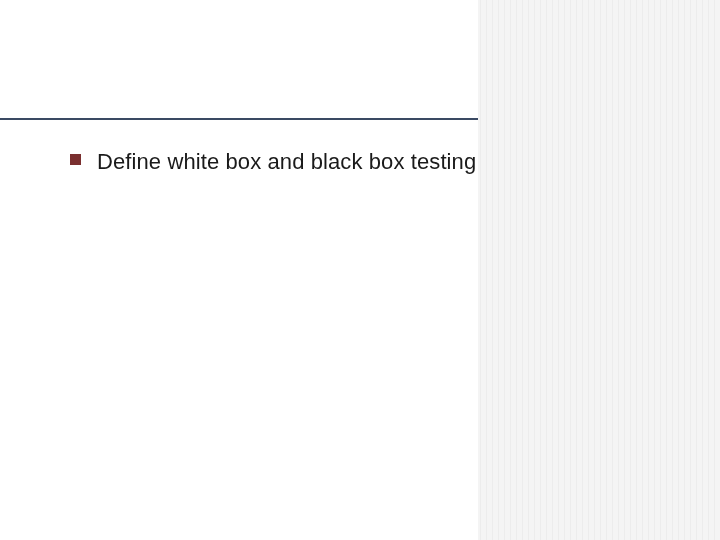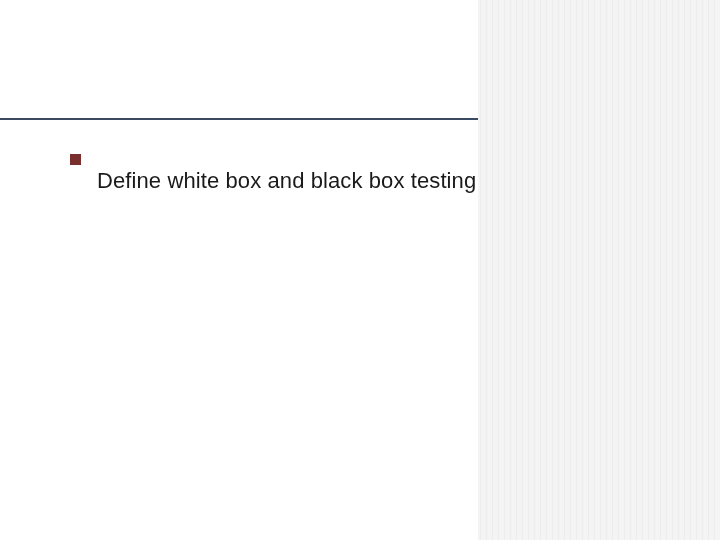--- a/index.html
+++ b/index.html
@@ -54,21 +54,20 @@
     height: 11px;
     background: #7a2f2f;
     margin-top: 6px;
     flex: 0 0 auto;
   }
   .bullet-text {
     font-size: 22px;
     color: #1a1a1a;
     line-height: 1.3;
     letter-spacing: 0.1px;
-    margin-top: 19px;
   }
 </style>
 </head>
 <body>
 
 <div class="slide">
   <div class="hr-line"></div>
   <div class="content">
     <div class="bullet-item">
       <div class="bullet-marker"></div>

